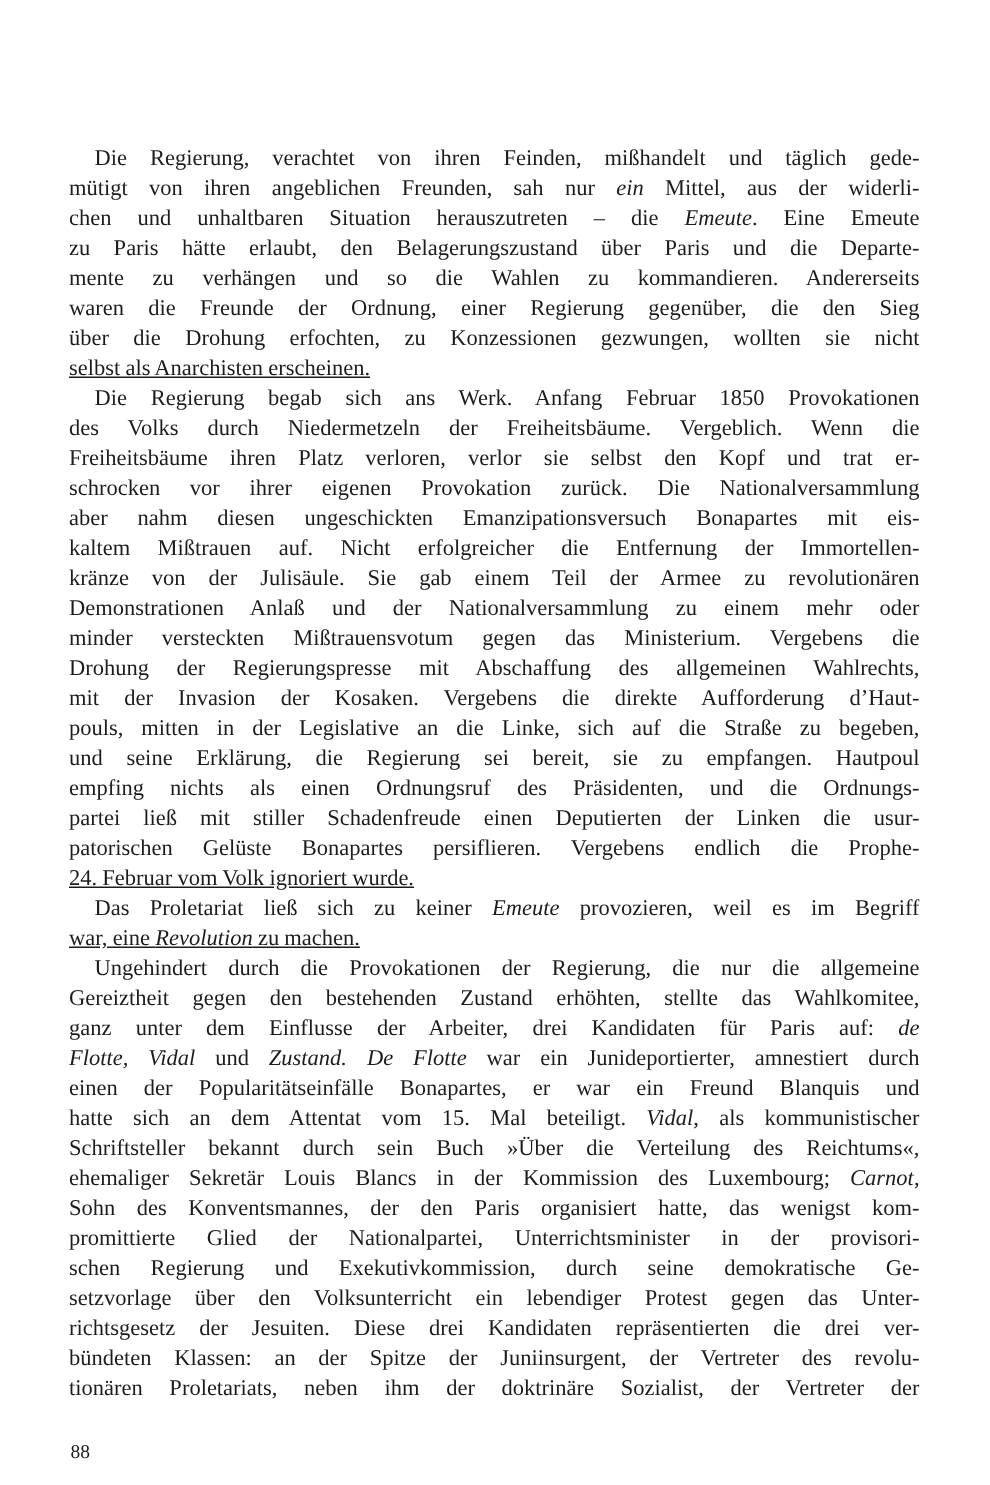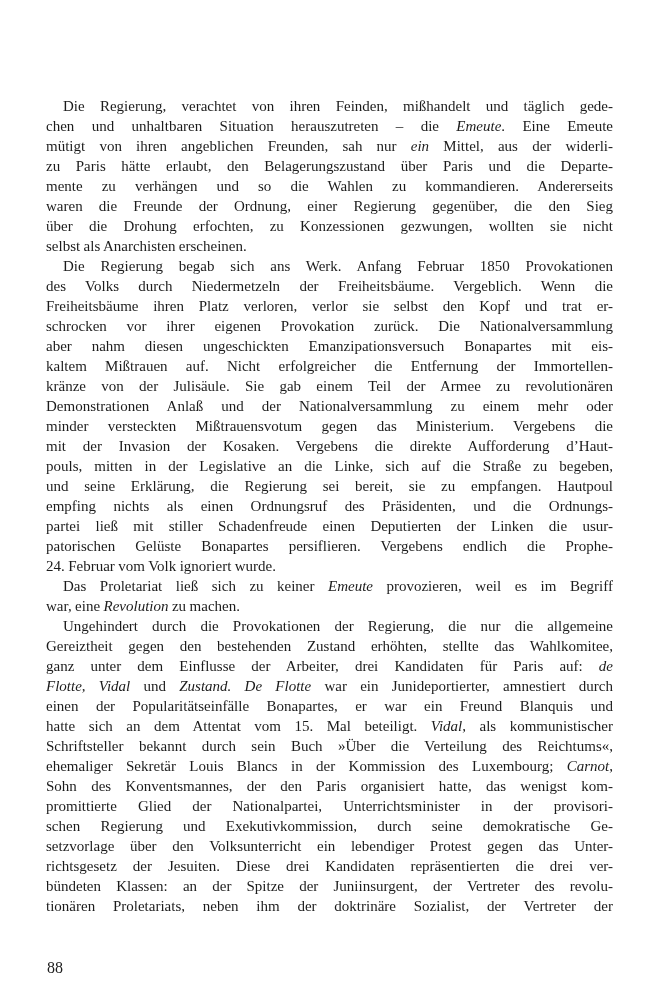--- a/index.html
+++ b/index.html
@@ -33,61 +33,63 @@
   .line {
     height: 20px;
     overflow: hidden;
     white-space: normal;
     text-align: justify;
     text-align-last: justify;
   }
   .line.no-just {
     text-align: right;
     text-align-last: left;
+    text-decoration: underline;
   }
   .line.indent {
     text-indent: 17px;
   }
   .line em {
     font-style: italic;
   }
   .page-number {
     position: absolute;
     left: 47px;
     top: 928px;
     color: #1c1c1c;
-    font-size: 16px;
+    font-size: 13px;
     line-height: 14px;
   }
 </style>
 </head>
 <body>
 
 <div class="book-page">
   <div class="text-block">
       <div class="paragraph">
         <div class="line indent">Die Regierung, verachtet von ihren Feinden, mißhandelt und täglich gede-</div>
+        <div class="line">mütigt von ihren angeblichen Freunden, sah nur <em>ein</em> Mittel, aus der widerli-</div>
         <div class="line">chen und unhaltbaren Situation herauszutreten – die <em>Emeute</em>. Eine Emeute</div>
-        <div class="line">mütigt von ihren angeblichen Freunden, sah nur <em>ein</em> Mittel, aus der widerli-</div>
         <div class="line">zu Paris hätte erlaubt, den Belagerungszustand über Paris und die Departe-</div>
         <div class="line">mente zu verhängen und so die Wahlen zu kommandieren. Andererseits</div>
         <div class="line">waren die Freunde der Ordnung, einer Regierung gegenüber, die den Sieg</div>
         <div class="line">über die Drohung erfochten, zu Konzessionen gezwungen, wollten sie nicht</div>
         <div class="line no-just">selbst als Anarchisten erscheinen.</div>
       </div>
       <div class="paragraph">
         <div class="line indent">Die Regierung begab sich ans Werk. Anfang Februar 1850 Provokationen</div>
         <div class="line">des Volks durch Niedermetzeln der Freiheitsbäume. Vergeblich. Wenn die</div>
         <div class="line">Freiheitsbäume ihren Platz verloren, verlor sie selbst den Kopf und trat er-</div>
         <div class="line">schrocken vor ihrer eigenen Provokation zurück. Die Nationalversammlung</div>
         <div class="line">aber nahm diesen ungeschickten Emanzipationsversuch Bonapartes mit eis-</div>
         <div class="line">kaltem Mißtrauen auf. Nicht erfolgreicher die Entfernung der Immortellen-</div>
         <div class="line">kränze von der Julisäule. Sie gab einem Teil der Armee zu revolutionären</div>
         <div class="line">Demonstrationen Anlaß und der Nationalversammlung zu einem mehr oder</div>
         <div class="line">minder versteckten Mißtrauensvotum gegen das Ministerium. Vergebens die</div>
+        <div class="line">Drohung der Regierungspresse mit Abschaffung des allgemeinen Wahlrechts,</div>
         <div class="line">mit der Invasion der Kosaken. Vergebens die direkte Aufforderung d’Haut-</div>
         <div class="line">pouls, mitten in der Legislative an die Linke, sich auf die Straße zu begeben,</div>
         <div class="line">und seine Erklärung, die Regierung sei bereit, sie zu empfangen. Hautpoul</div>
         <div class="line">empfing nichts als einen Ordnungsruf des Präsidenten, und die Ordnungs-</div>
         <div class="line">partei ließ mit stiller Schadenfreude einen Deputierten der Linken die usur-</div>
         <div class="line">patorischen Gelüste Bonapartes persiflieren. Vergebens endlich die Prophe-</div>
         <div class="line no-just">24. Februar vom Volk ignoriert wurde.</div>
       </div>
       <div class="paragraph">
         <div class="line indent">Das Proletariat ließ sich zu keiner <em>Emeute</em> provozieren, weil es im Begriff</div>

